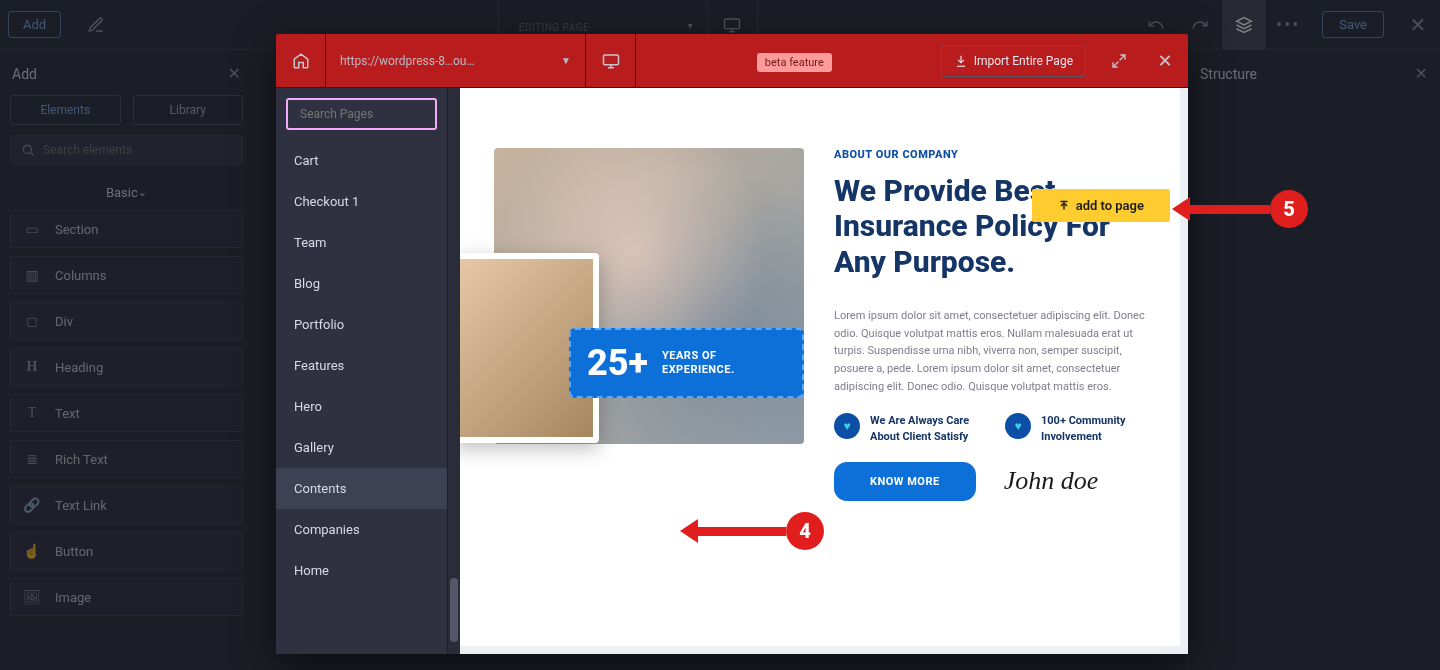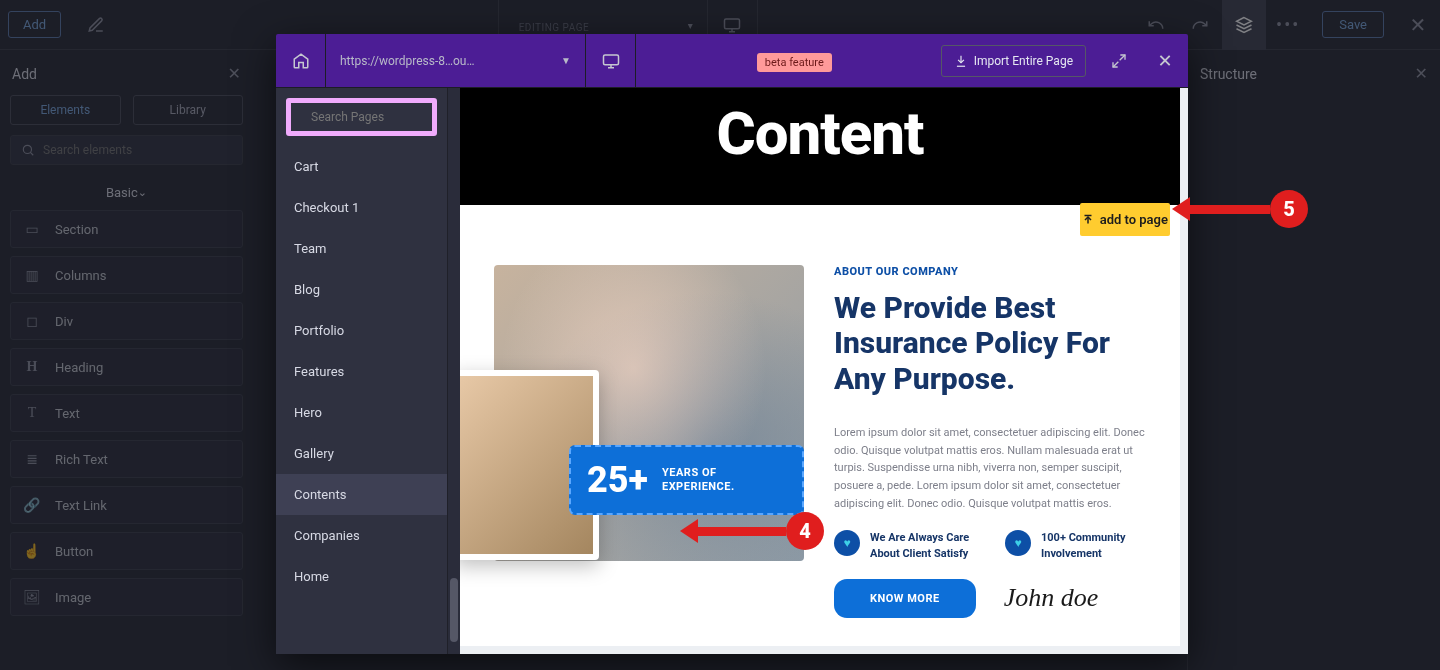--- a/index.html
+++ b/index.html
@@ -21,45 +21,45 @@
 .tab { flex:1; text-align:center; padding:7px 11px; border:1px solid #4a4c59; border-radius:3px; font-size:12px; color:#a8aaba; cursor:pointer; }
 .tab.active { color:#7aa8e0; }
 .search-box { display:flex; align-items:center; gap:8px; background:#2f3140; border:1px solid #3a3c47; border-radius:3px; padding:7px 10px; margin-bottom:12px; }
 .search-box input { background:transparent; border:none; outline:none; color:#c5c7d0; font-size:12px; flex:1; }
 .cat { font-size:13px; color:#d7d9e4; padding:8px 2px 10px; display:flex; align-items:center; justify-content:center; }
 .elem-list { display:flex; flex-direction:column; gap:8px; }
 .elem { display:flex; align-items:center; gap:14px; border:1px solid #3a3c4a; background:#2a2c3a; padding:10px 12px; border-radius:3px; font-size:13px; color:#c5c7d0; cursor:grab; }
 .elem .ico { width:18px; text-align:center; color:#8e90a0; font-size:14px; }
 .right-panel { position:absolute; right:0; top:50px; width:253px; bottom:0; background:#262833; padding:10px; border-left:1px solid #3a3c47; }
 .modal-dim { position:absolute; left:0; top:0; right:0; bottom:0; background:rgba(20,21,30,0.55); }
-.modal { position:absolute; left:276px; top:34px; width:912px; height:620px; background:#4c1d95; border-radius:2px; box-shadow:0 12px 40px rgba(0,0,0,0.6); display:flex; flex-direction:column; }
+.modal { position:absolute; left:276px; top:34px; width:912px; height:620px; background:#b91c1c; border-radius:2px; box-shadow:0 12px 40px rgba(0,0,0,0.6); display:flex; flex-direction:column; }
 .modal-top { height:54px; display:flex; align-items:center; border-bottom:1px solid #1c1d25; }
 .modal-top .mcell { height:54px; display:flex; align-items:center; justify-content:center; border-right:1px solid #1c1d25; color:#c5c7d0; }
 .modal-top .home { width:50px; }
 .modal-top .urlbox { width:260px; padding:0 14px; justify-content:flex-start; font-size:12px; color:#b8bac8; gap:8px; position:relative; }
 .modal-top .urlbox .dd { margin-left:auto; font-size:10px; }
 .modal-top .device { width:50px; }
 .modal-top .beta { margin:12px auto;padding-left:22px; }
 .modal-top .beta span { background:#ff9a9a; color:#6d1a1a; font-size:11px; padding:3px 8px; border-radius:3px; }
 .modal-top .import-btn { border:1px solid #555766; color:#e5e7f1; font-size:12px; padding:8px 12px; border-radius:3px; display:flex; align-items:center; gap:6px; margin:0 10px; background:transparent; cursor:pointer; }
 .modal-top .mico { width:46px; display:flex; align-items:center; justify-content:center; color:#c5c7d0; cursor:pointer; }
 .modal-body { flex:1; display:flex; overflow:hidden; }
 .pages-col { width:172px; background:#2f3140; display:flex; flex-direction:column; border-right:1px solid #1f2029; }
-.pg-search { margin:10px; display:flex; align-items:center; gap:8px; border:5px solid #f0abfc; border-radius:3px; padding:7px 12px; }
+.pg-search { margin:10px; display:flex; align-items:center; gap:8px; border:2px solid #f0abfc; border-radius:3px; padding:7px 4px; }
 .pg-search input { background:transparent; border:none; outline:none; color:#c5c7d0; font-size:12px; flex:1; }
 .pg-list { flex:1; overflow:auto; }
 .pg-item { padding:13px 18px; font-size:13px; color:#d7d9e4; cursor:pointer; }
 .pg-item.active { background:#3e4054; }
 .pg-scroll-track { width:12px; background:#2a2c3a; position:relative; }
 .pg-scroll-thumb { position:absolute; left:2px; right:2px; top:490px; height:64px; background:#555766; border-radius:4px; }
 .preview { flex:1; background:#eceff3; position:relative; overflow:hidden; display:flex; flex-direction:column; }
 .preview-inner { background:#fff; flex:1; overflow:auto; position:relative; margin:0 8px 8px 0; }
 .blackhero { background:#000; color:#fff; text-align:center; padding:10px 0 36px; }
 .blackhero h1 { font-size:60px; font-weight:800; letter-spacing:-1px; }
-.add-to-page { position:absolute; top:115px; right:10px; background:#ffcc2f; color:#1d1d1d; font-size:13px; font-weight:600; padding:9px 2px; border-radius:2px; display:flex; align-items:center; gap:6px; cursor:pointer; z-index:5; }
+.add-to-page { position:absolute; top:101px; right:10px; background:#ffcc2f; color:#1d1d1d; font-size:13px; font-weight:600; padding:9px 26px; border-radius:2px; display:flex; align-items:center; gap:6px; cursor:pointer; z-index:5; }
 .about { display:flex; gap:30px; padding:60px 34px 40px; }
 .about-left { width:310px; position:relative; }
 .family-img { width:310px; height:296px; background:linear-gradient(135deg,#c7b39e,#8d9aa5); border-radius:4px; position:relative; overflow:hidden; }
 .family-img::after { content:""; position:absolute; inset:0; background:radial-gradient(ellipse at 45% 35%, rgba(255,220,200,0.6), transparent 55%), radial-gradient(ellipse at 70% 60%, rgba(110,130,150,0.7), transparent 60%); }
 .sub-img { position:absolute; left:-40px; top:105px; width:145px; height:190px; background:#fff; border:6px solid #fff; border-radius:4px; box-shadow:0 6px 20px rgba(0,0,0,0.25); overflow:hidden; }
 .sub-img::after { content:""; position:absolute; inset:0; background:linear-gradient(135deg,#e7c8a6,#a4865f); }
 .stat-badge { position:absolute; left:75px; top:180px; background:#0d6fd8; color:#fff; border:2px dashed #5aa7ff; border-radius:6px; padding:12px 16px; display:flex; align-items:center; gap:14px; min-width:215px; }
 .stat-badge .num { font-size:36px; font-weight:800; }
 .stat-badge .txt { font-size:11px; font-weight:700; line-height:1.3; letter-spacing:0.5px; }
 .about-right { flex:1; }
@@ -263,23 +263,20 @@
         <div class="pg-item">Companies</div>
         <div class="pg-item">Home</div>
       </div>
     </div>
     <div class="pg-scroll-track">
       <div class="pg-scroll-thumb"></div>
     </div>
 
     <div class="preview">
       <div class="preview-inner">
-        <div class="blackhero">
-          <h1>Content</h1>
-        </div>
         <div class="add-to-page">
           <svg width="12" height="12" viewBox="0 0 24 24" fill="none" stroke="currentColor" stroke-width="3">
               <path d="M12 19V6"></path>
               <path d="M6 12l6-6 6 6"></path>
               <path d="M5 3h14"></path>
             </svg>
           <span>add to page</span>
         </div>
         <div class="about">
           <div class="about-left">

